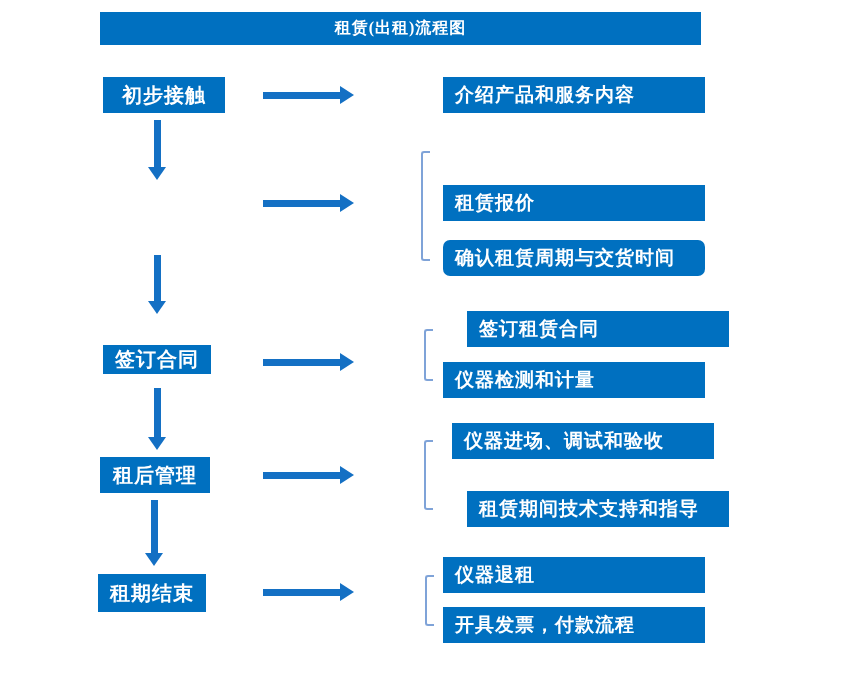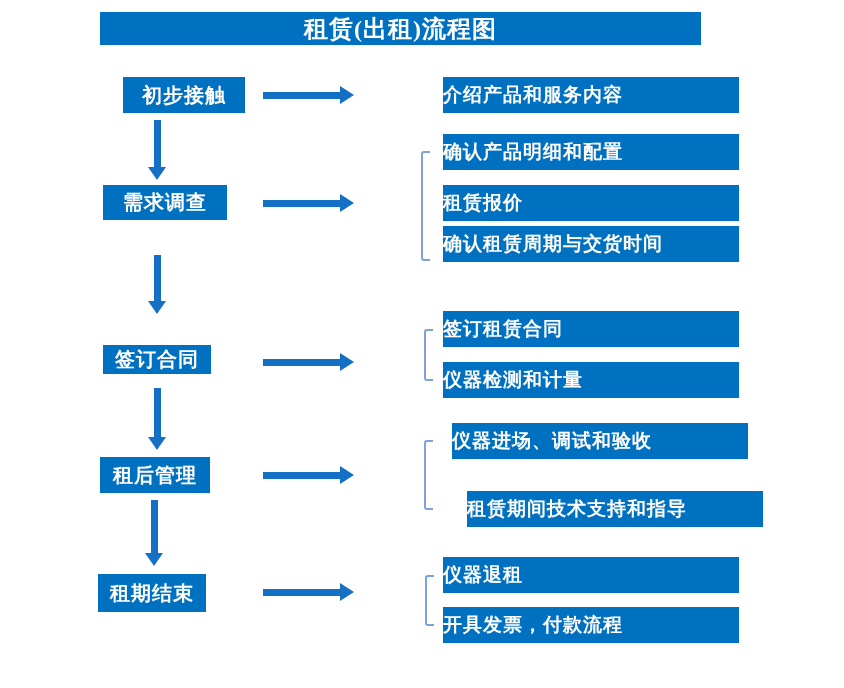--- a/index.html
+++ b/index.html
@@ -15,30 +15,31 @@
     background:#0070C0;
     color:#ffffff;
     font-weight:bold;
     display:flex;
     align-items:center;
     box-sizing:border-box;
   }
   .title-bar{
     left:100px;top:12px;width:601px;height:33px;
     justify-content:center;
-    font-size:24px;
+    font-size:16px;
     letter-spacing:1px;
   }
   .left-box{
     justify-content:center;
     font-size:20px;
     letter-spacing:1px;
   }
   .right-box{
-    left:443px;width:296px;height:36px;
+    left:443px;width:262px;height:36px;
+    padding-left:12px;
     font-size:19px;
     letter-spacing:1px;
   }
   
   .harrow{position:absolute;width:91px;height:18px;}
   .harrow .shaft{
     position:absolute;left:0;top:6px;width:78px;height:7px;background:#1470C4;
   }
   .harrow .head{
     position:absolute;left:77px;top:0;width:0;height:0;
@@ -69,22 +70,21 @@
     box-sizing:border-box;
   }
 </style>
 </head>
 <body>
 
 <div class="canvas">
 
   <div class="box title-bar">租赁(出租)流程图</div>
 
-  <div class="box left-box" style="left:103px;top:77px;width:122px;height:36px;margin-left:20px;">初步接触</div>
-  <div class="box left-box" style="left:103px;top:185px;width:124px;height:35px;">需求调查</div>
+  <div class="box left-box" style="left:103px;top:77px;width:122px;height:36px;">初步接触</div>
   <div class="box left-box" style="left:103px;top:345px;width:108px;height:29px;">签订合同</div>
   <div class="box left-box" style="left:100px;top:457px;width:110px;height:36px;">租后管理</div>
   <div class="box left-box" style="left:98px;top:574px;width:108px;height:38px;">租期结束</div>
 
   <div class="varrow" style="left:148px;top:120px;height:60px;">
     <div class="shaft" style="height:48px;"></div>
     <div class="head"></div>
   </div>
   <div class="varrow" style="left:148px;top:255px;height:59px;">
     <div class="shaft" style="height:47px;"></div>
@@ -120,25 +120,24 @@
     <div class="head"></div>
   </div>
 
   <div class="bracket" style="left:421px;top:151px;height:110px;"></div>
   <div class="bracket" style="left:424px;top:329px;height:52px;"></div>
   <div class="bracket" style="left:424px;top:440px;height:70px;"></div>
   <div class="bracket" style="left:425px;top:575px;height:51px;"></div>
 
   <div class="box right-box" style="top:77px;">介绍产品和服务内容</div>
 
-  <div class="box right-box" style="top:134px;">确认产品明细和配置</div>
   <div class="box right-box" style="top:185px;">租赁报价</div>
-  <div class="box right-box" style="top:226px;">确认租赁周期与交货时间</div>
+  <div class="box right-box" style="top:240px;border-radius:7px;">确认租赁周期与交货时间</div>
 
-  <div class="box right-box" style="top:311px;">签订租赁合同</div>
+  <div class="box right-box" style="top:311px;margin-left:24px;">签订租赁合同</div>
   <div class="box right-box" style="top:362px;">仪器检测和计量</div>
 
   <div class="box right-box" style="top:423px;margin-left:9px;">仪器进场、调试和验收</div>
   <div class="box right-box" style="top:491px;margin-left:24px;">租赁期间技术支持和指导</div>
 
   <div class="box right-box" style="top:557px;">仪器退租</div>
   <div class="box right-box" style="top:607px;text-align:center;">开具发票，付款流程</div>
 
 </div>
 

